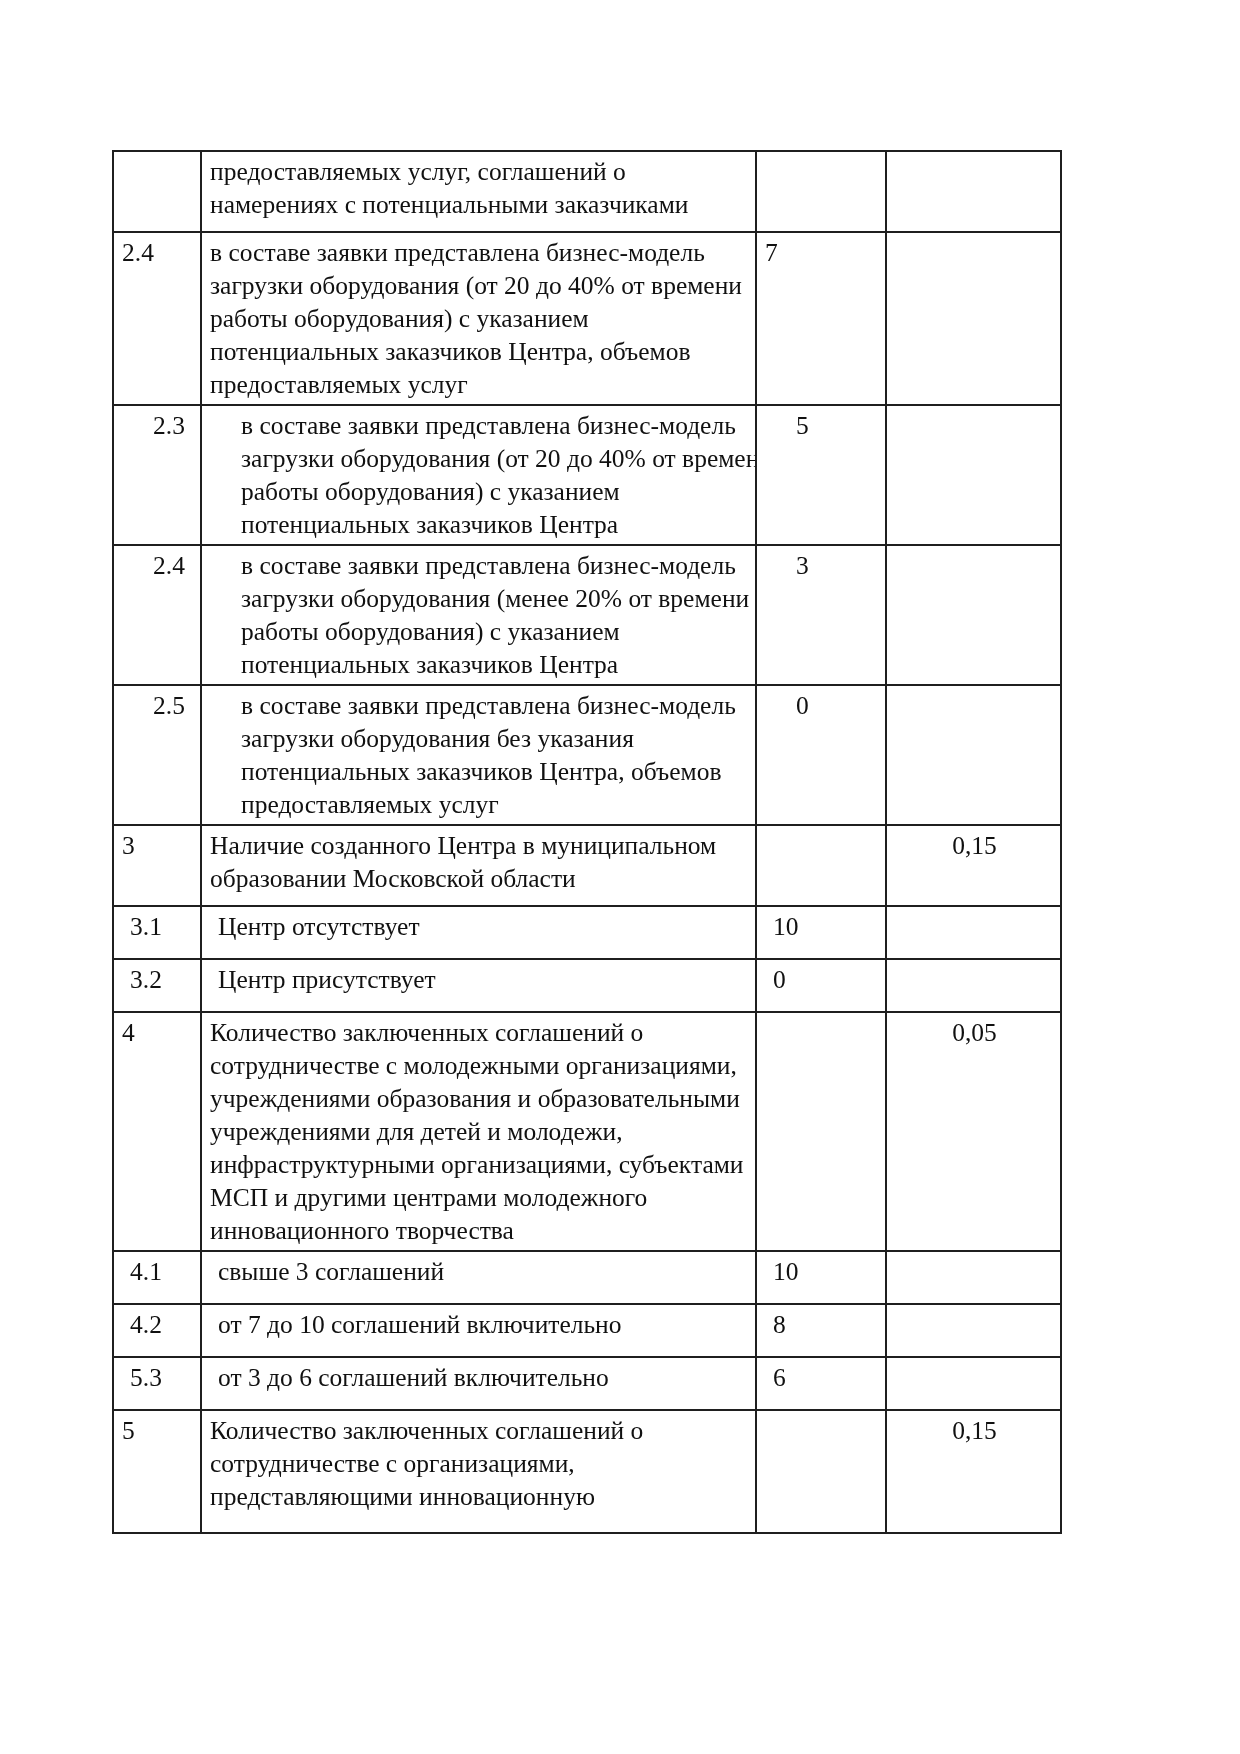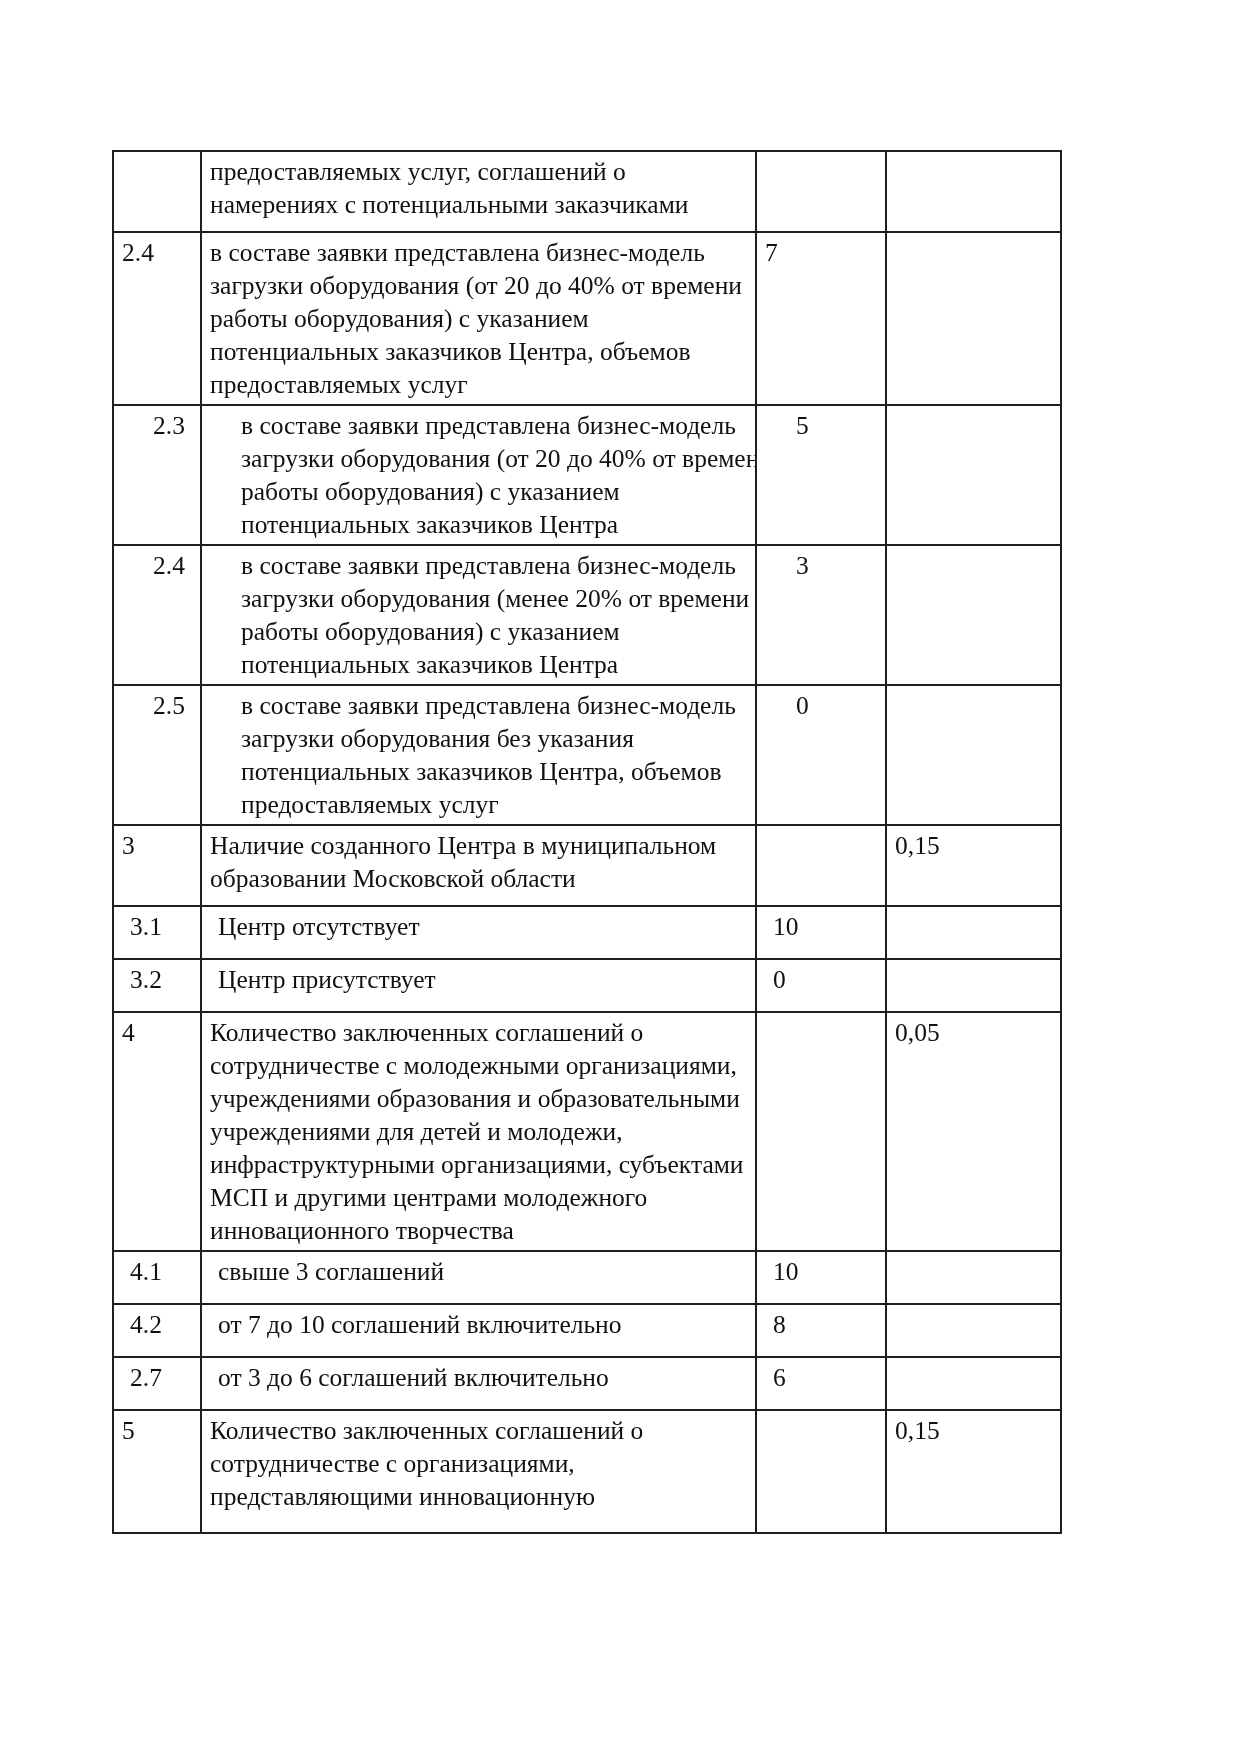--- a/index.html
+++ b/index.html
@@ -29,21 +29,21 @@
   table.criteria td {
     border: 2px solid #1f1f1f;
     vertical-align: top;
     padding: 3px 6px 3px 8px;
     white-space: pre;
     overflow: hidden;
   }
   td.c-num  { padding-left: 9px; }
   td.c-text { padding-left: 12px; margin-top: 32px; }
   td.c-score{ padding-left: 9px; }
-  td.c-weight{ padding-left: 10px; }
+  td.c-weight{ padding-left: 10px; text-align: center; }
 
   tr.h1 td { height: 45px; padding-left: 16px; }   
   tr.h2 td { height: 73px; }   
   tr.h3 td { height: 115px; }  
   tr.h4 td { height: 132px; padding-left: 39px; }  
   tr.h5 td { height: 165px; }  
   tr.h7 td { height: 231px; }  
 </style>
 </head>
 <body>
@@ -138,21 +138,21 @@
         <td class="c-score">10</td>
         <td class="c-weight"></td>
       </tr>
       <tr class="h1">
         <td class="c-num">4.2</td>
         <td class="c-text">от 7 до 10 соглашений включительно</td>
         <td class="c-score">8</td>
         <td class="c-weight"></td>
       </tr>
       <tr class="h1">
-        <td class="c-num">2.7</td>
+        <td class="c-num">5.3</td>
         <td class="c-text">от 3 до 6 соглашений включительно</td>
         <td class="c-score">6</td>
         <td class="c-weight"></td>
       </tr>
       <tr class="h3">
         <td class="c-num">5</td>
         <td class="c-text">Количество заключенных соглашений о
 сотрудничестве с организациями,
 представляющими инновационную</td>
         <td class="c-score"></td>

